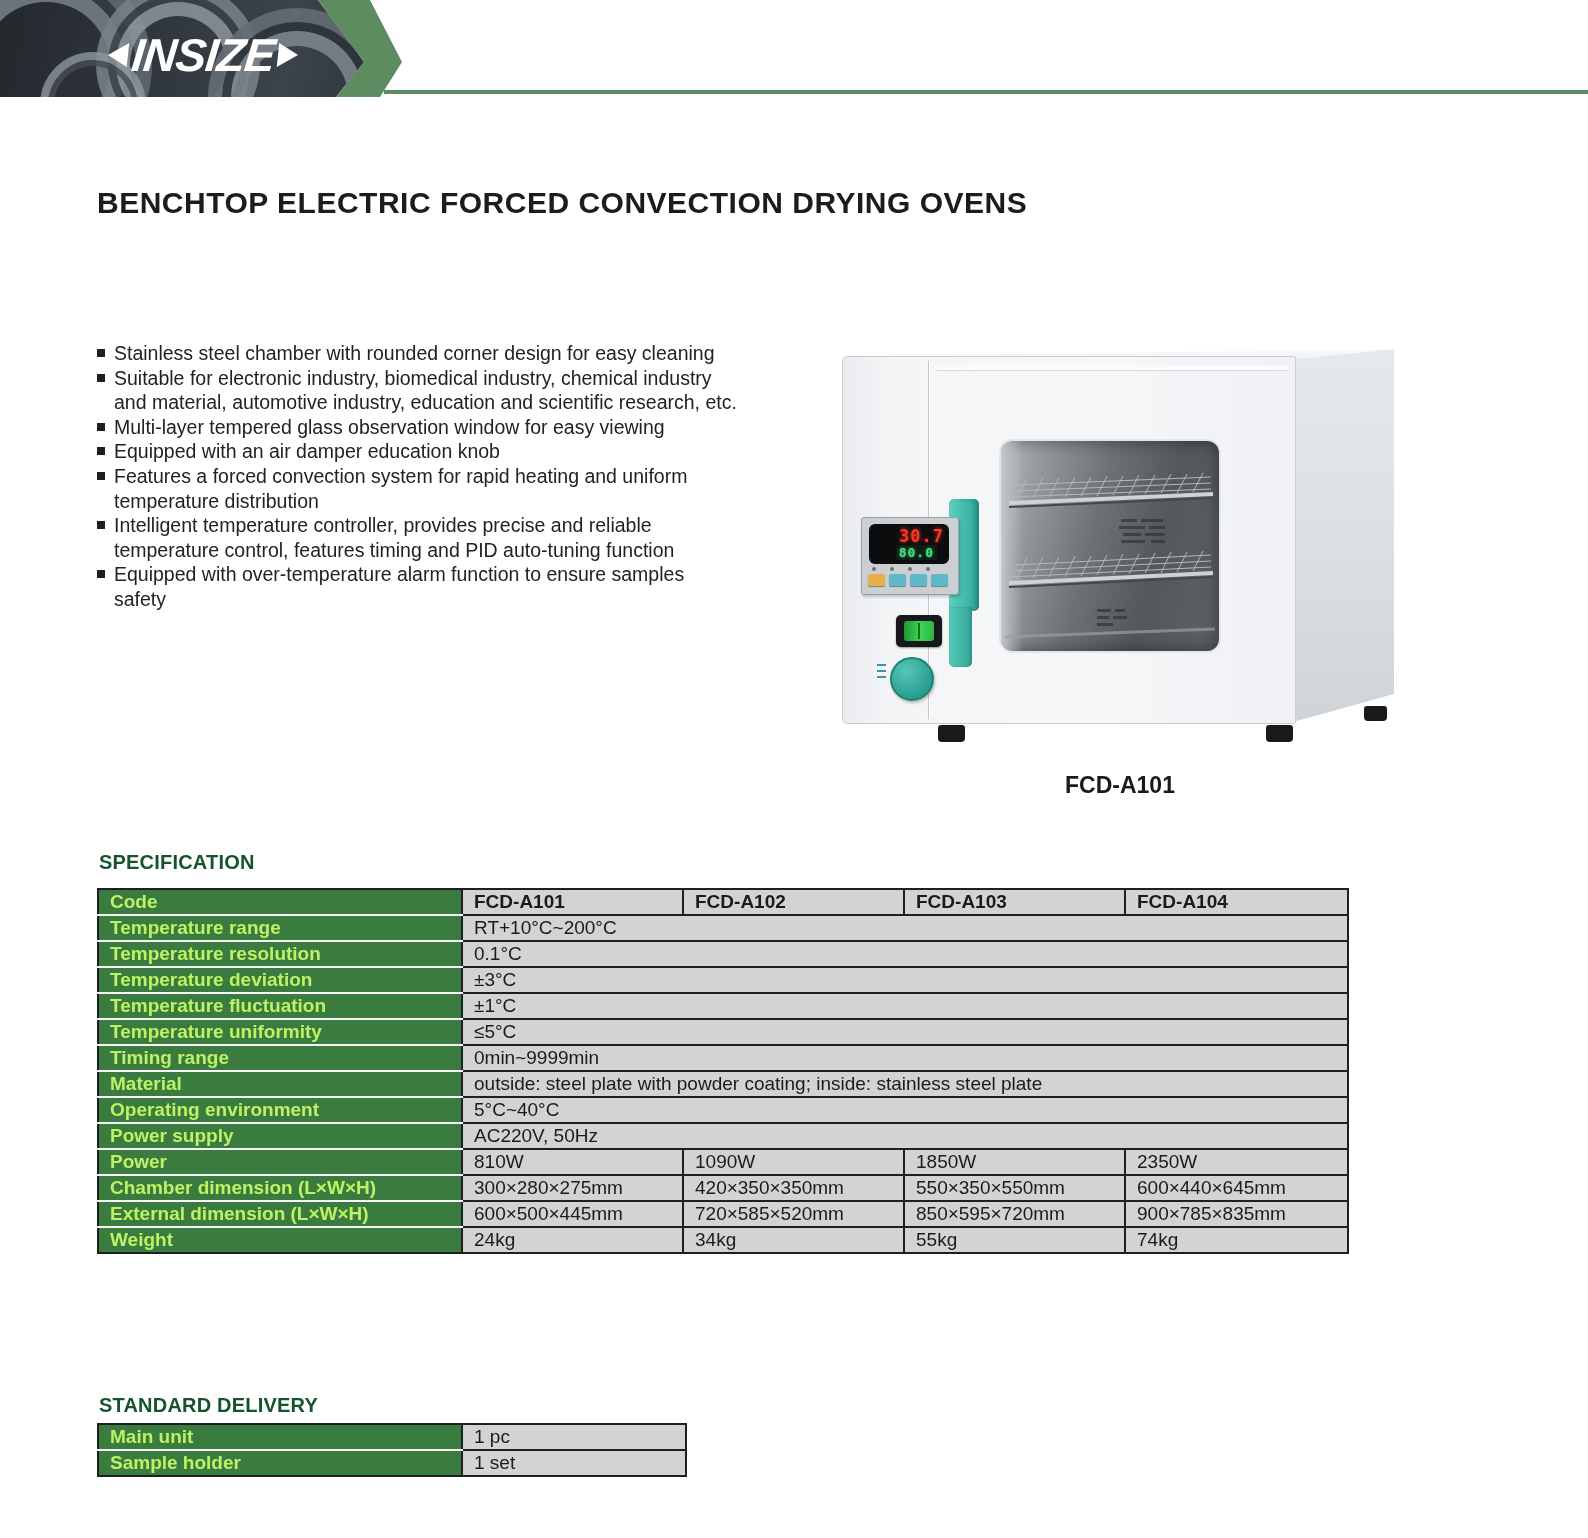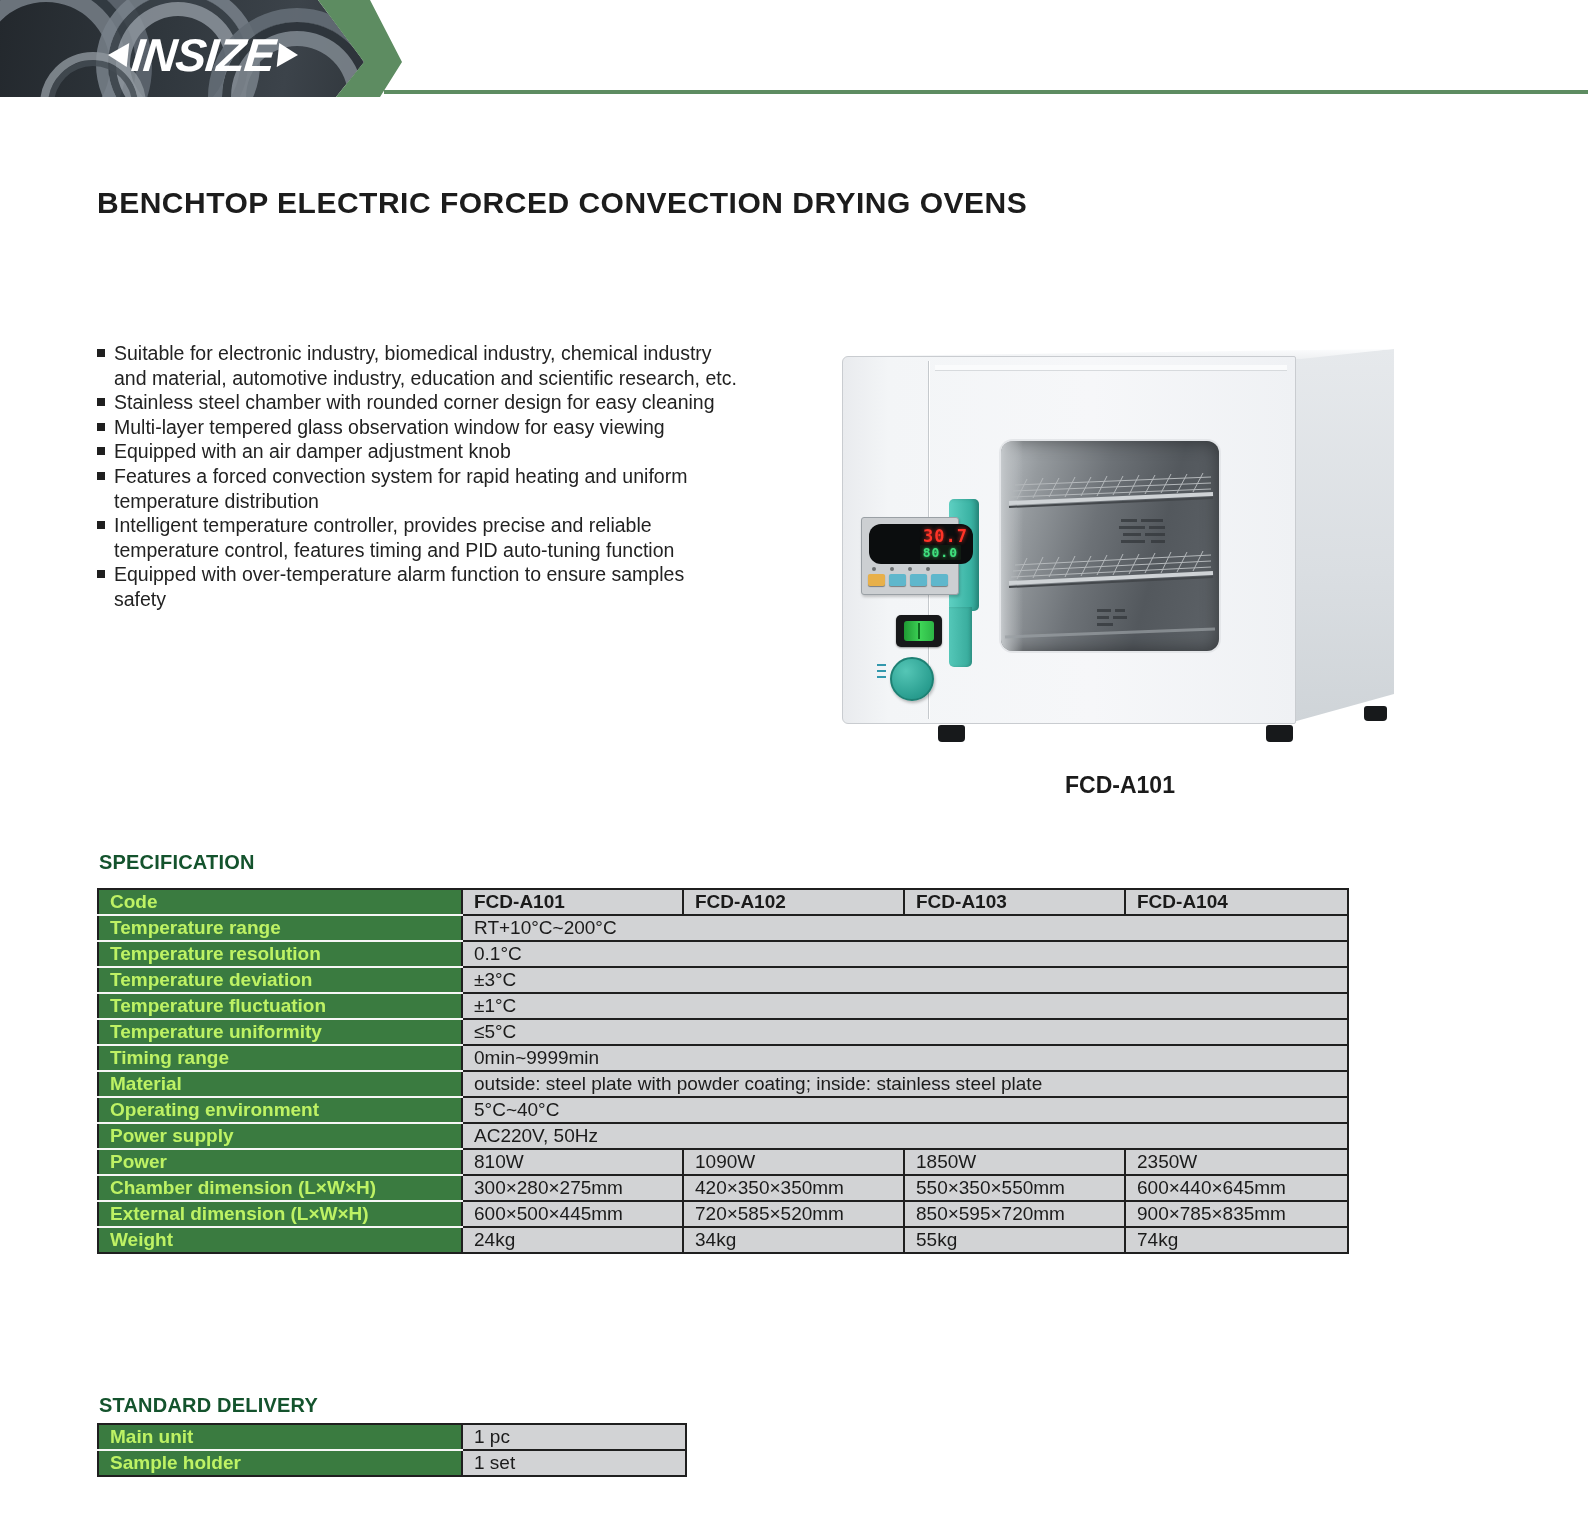--- a/index.html
+++ b/index.html
@@ -63,21 +63,21 @@
       box-shadow:inset 0 0 18px rgba(0,0,0,.45), 0 0 0 2px #e4e6e9;overflow:hidden;}
   .win-leftwall{position:absolute;left:0;top:0;width:22px;height:100%;
       background:linear-gradient(90deg,#c6cacd,rgba(198,202,205,0));}
   .oven-window svg{position:absolute;left:0;top:0;}
   .handle-top{position:absolute;left:106px;top:142px;width:30px;height:112px;border-radius:5px;
       background:linear-gradient(90deg,#5ed0c2,#3bb3a4 70%,#2c9a8c);box-shadow:inset -3px 0 4px rgba(0,0,0,.15);}
   .handle-bottom{position:absolute;left:106px;top:250px;width:23px;height:60px;border-radius:0 0 5px 5px;
       background:linear-gradient(90deg,#54c7b8,#35a899);box-shadow:inset -2px 0 3px rgba(0,0,0,.15);}
   .controller{position:absolute;left:18px;top:160px;width:96px;height:76px;background:#cccfd2;
       border:1px solid #9aa0a5;border-radius:3px;box-shadow:1px 2px 3px rgba(0,0,0,.2);}
-  .ctrl-display{position:absolute;left:7px;top:6px;width:104px;height:40px;background:#0b0d0e;border-radius:12px;}
+  .ctrl-display{position:absolute;left:7px;top:6px;width:80px;height:40px;background:#0b0d0e;border-radius:6px;}
   .pv{position:absolute;right:5px;top:2px;font-family:"DejaVu Sans Mono",monospace;font-weight:bold;
       font-size:17px;color:#ff3327;text-shadow:0 0 4px rgba(255,51,39,.8);letter-spacing:1px;}
   .sv{position:absolute;right:12px;top:21px;font-family:"DejaVu Sans Mono",monospace;font-weight:bold;
       font-size:13px;color:#3fe07d;text-shadow:0 0 3px rgba(63,224,125,.8);letter-spacing:1px;
       background:#101b12;padding:0 3px;border-radius:1px;text-align:center;}
   .ctrl-leds{position:absolute;left:10px;top:49px;display:flex;gap:14px;}
   .ctrl-leds i{width:4px;height:4px;border-radius:50%;background:#6c7072;}
   .ctrl-btns{position:absolute;left:6px;top:56px;display:flex;gap:4px;}
   .ctrl-btns b{width:17px;height:12px;border-radius:2px;display:block;box-shadow:0 1px 1px rgba(0,0,0,.4);}
   .btn-set{background:#e8b04a;}
@@ -130,24 +130,24 @@
   <div class="insize-logo logo-banner">
     <span class="tri tri-l"></span>
     <span class="txt">INSIZE</span>
     <span class="tri tri-r"></span>
   </div>
 </div>
 
 <h1 class="page-title">BENCHTOP ELECTRIC FORCED CONVECTION DRYING OVENS</h1>
 
 <ul class="features">
+  <li>Stainless steel chamber with rounded corner design for easy cleaning</li>
   <li>Suitable for electronic industry, biomedical industry, chemical industry and material, automotive industry, education and scientific research, etc.</li>
-  <li>Stainless steel chamber with rounded corner design for easy cleaning</li>
   <li>Multi-layer tempered glass observation window for easy viewing</li>
-  <li>Equipped with an air damper adjustment knob</li>
+  <li>Equipped with an air damper education knob</li>
   <li>Features a forced convection system for rapid heating and uniform temperature distribution</li>
   <li>Intelligent temperature controller, provides precise and reliable temperature control, features timing and PID auto-tuning function</li>
   <li>Equipped with over-temperature alarm function to ensure samples safety</li>
 </ul>
 
 <div class="oven">
   <div class="oven-side"></div>
   <div class="oven-top"></div>
   <div class="oven-body">
     <div class="door-seam"></div>

